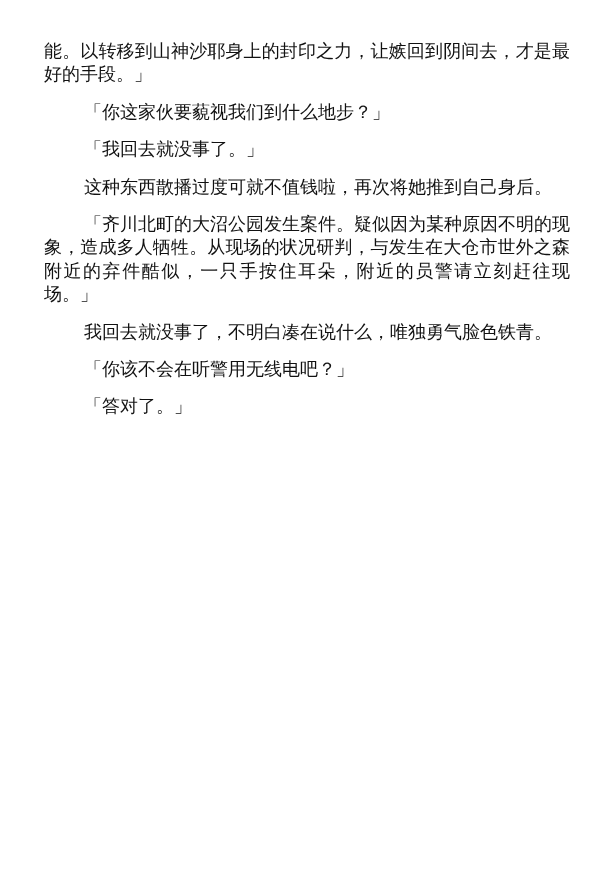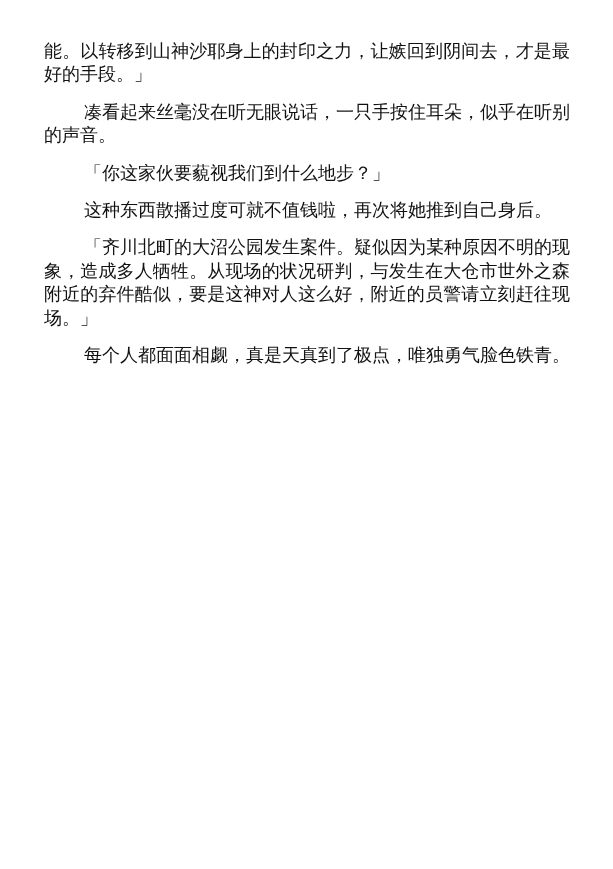--- a/index.html
+++ b/index.html
@@ -34,19 +34,21 @@
     .text-area p.para.indent {
       text-indent: 40px;
     }
   </style>
 </head>
 <body>
 
 <div class="page">
   <div class="text-area">
       <p class="para">能。以转移到山神沙耶身上的封印之力，让嫉回到阴间去，才是最好的手段。」</p>
-      <p class="para indent">凑看起来丝毫没在听无眼说话，一只手按住耳朵，似乎在听别的声音。</p>
       <p class="para indent">「你这家伙要藐视我们到什么地步？」</p>
+      <p class="para indent">「我回去就没事了。」</p>
       <p class="para indent">这种东西散播过度可就不值钱啦，再次将她推到自己身后。</p>
-      <p class="para indent">「齐川北町的大沼公园发生案件。疑似因为某种原因不明的现象，造成多人牺牲。从现场的状况研判，与发生在大仓市世外之森附近的弃件酷似，要是这神对人这么好，附近的员警请立刻赶往现场。」</p>
-      <p class="para indent">每个人都面面相觑，真是天真到了极点，唯独勇气脸色铁青。</p>
+      <p class="para indent">「齐川北町的大沼公园发生案件。疑似因为某种原因不明的现象，造成多人牺牲。从现场的状况研判，与发生在大仓市世外之森附近的弃件酷似，一只手按住耳朵，附近的员警请立刻赶往现场。」</p>
+      <p class="para indent">我回去就没事了，不明白凑在说什么，唯独勇气脸色铁青。</p>
+      <p class="para indent">「你该不会在听警用无线电吧？」</p>
+      <p class="para indent">「答对了。」</p>
     </div>
 </div>
 
 </body></html>

